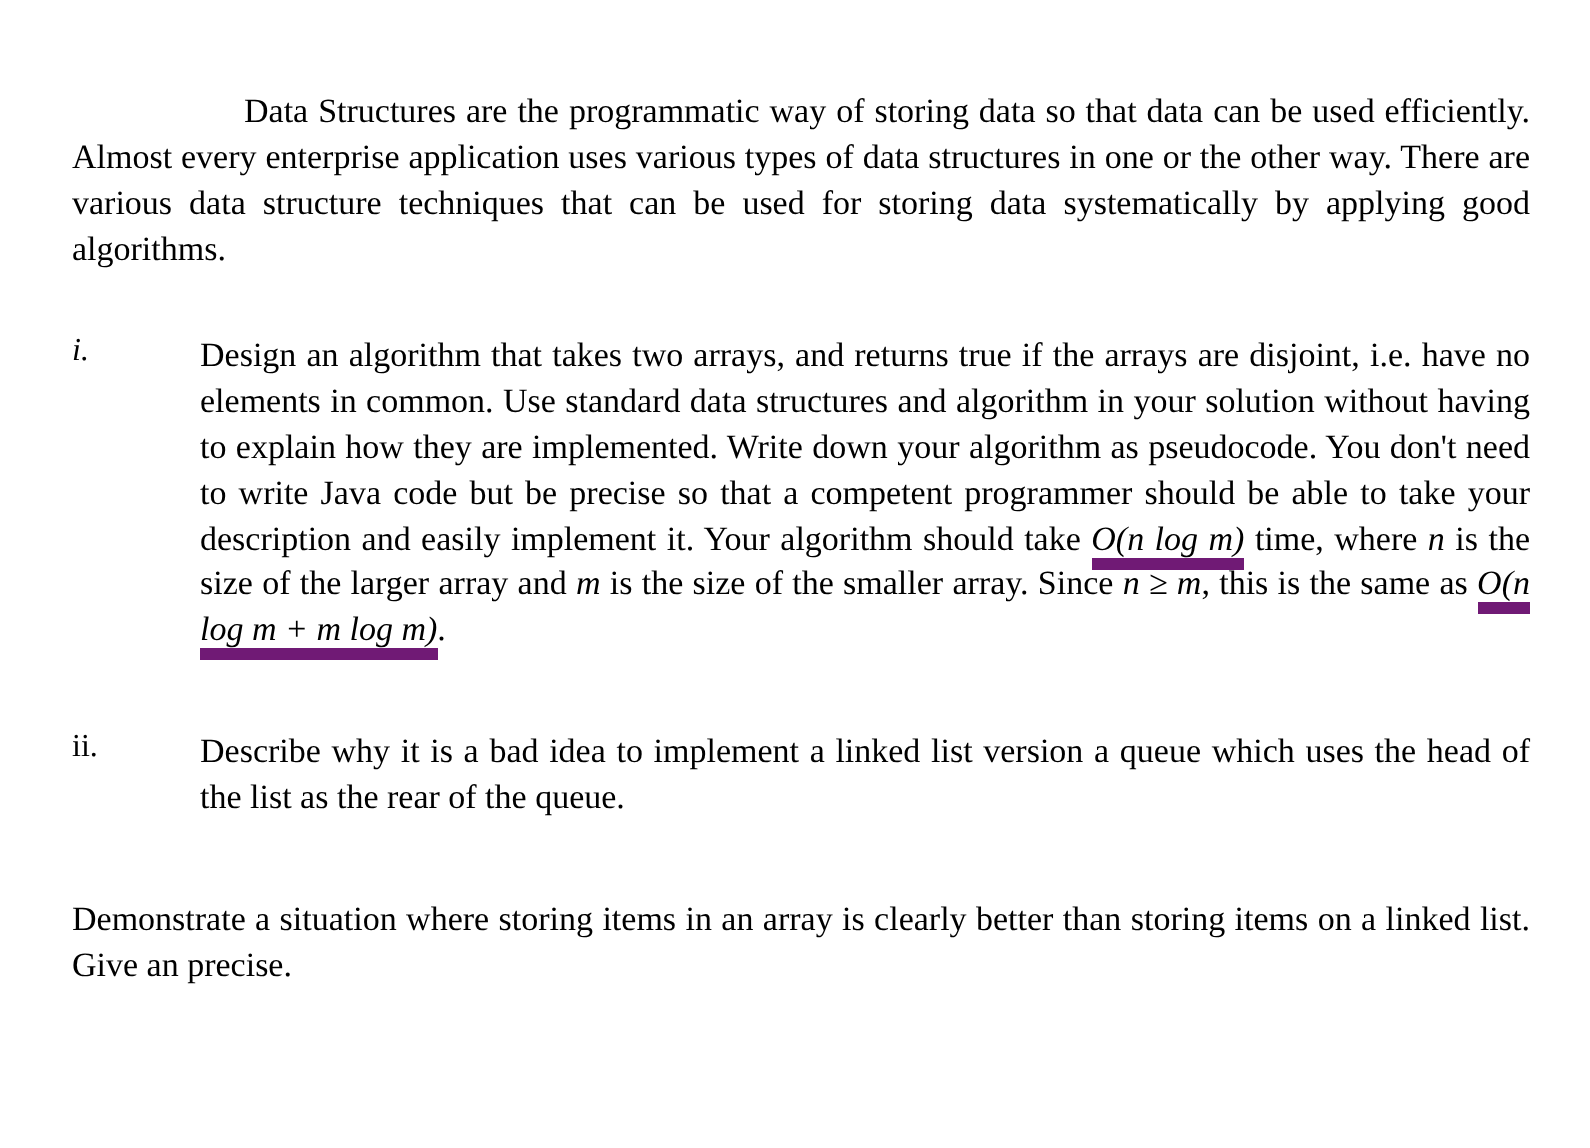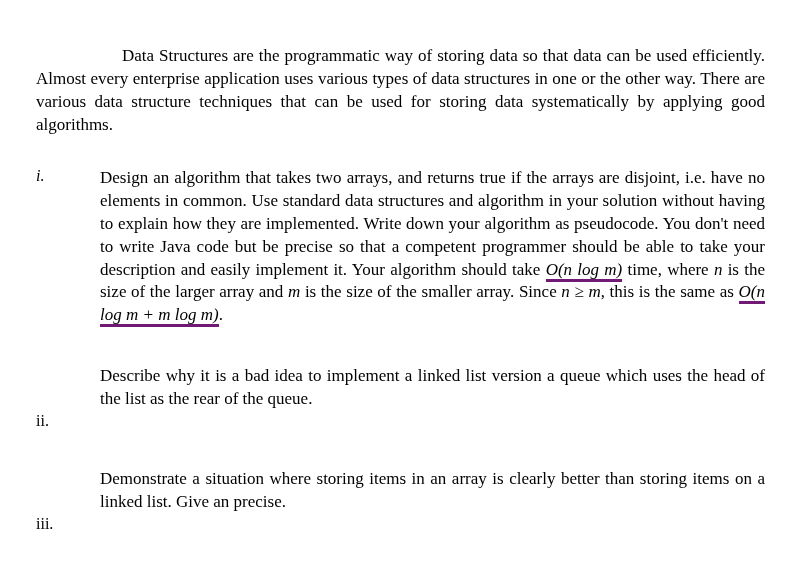--- a/index.html
+++ b/index.html
@@ -27,29 +27,28 @@
     margin-bottom: 38px;
   }
   .marker {
     width: 64px;
     flex: 0 0 64px;
     font-style: italic;
     font-size: 16px;
   }
   .marker.upright {
     font-style: normal;
-    margin-top: 47px;
   }
   .body {
     flex: 1;
     text-align: justify;
     line-height: 1.35;
   }
   .ul-red {
-    border-bottom: 3px solid #701a75;
+    border-bottom: 6px solid #701a75;
     display: inline;
   }
   .it { font-style: italic; }
 </style>
 </head>
 <body>
 
 <div class="page">
 
   <p class="intro">Data Structures are the programmatic way of storing data so that data can be used efficiently. Almost every enterprise application uses various types of data structures in one or the other way. There are various data structure techniques that can be used for storing data systematically by applying good algorithms.</p>
@@ -60,17 +59,16 @@
       <span>Design an algorithm that takes two arrays, and returns true if the arrays are disjoint, i.e. have no elements in common. Use standard data structures and algorithm in your solution without having to explain how they are implemented. Write down your algorithm as pseudocode. You don't need to write Java code but be precise so that a competent programmer should be able to take your description and easily implement it. Your algorithm should take </span><span class="ul-red it">O(n log m)</span><span> time, where </span><span class="it">n</span><span> is the size of the larger array and </span><span class="it">m</span><span> is the size of the smaller array. Since </span><span class="it">n ≥ m</span><span>, this is the same as </span><span class="ul-red it">O(n log m + m log m)</span><span>.</span>
     </div>
   </div>
 
   <div class="item">
     <div class="marker upright">ii.</div>
     <div class="body">Describe why it is a bad idea to implement a linked list version a queue which uses the head of the list as the rear of the queue.</div>
   </div>
 
   <div class="item">
-    <div class="marker upright">iii.</div>
     <div class="body">Demonstrate a situation where storing items in an array is clearly better than storing items on a linked list. Give an precise.</div>
   </div>
 
 </div>
 
 </body></html>

